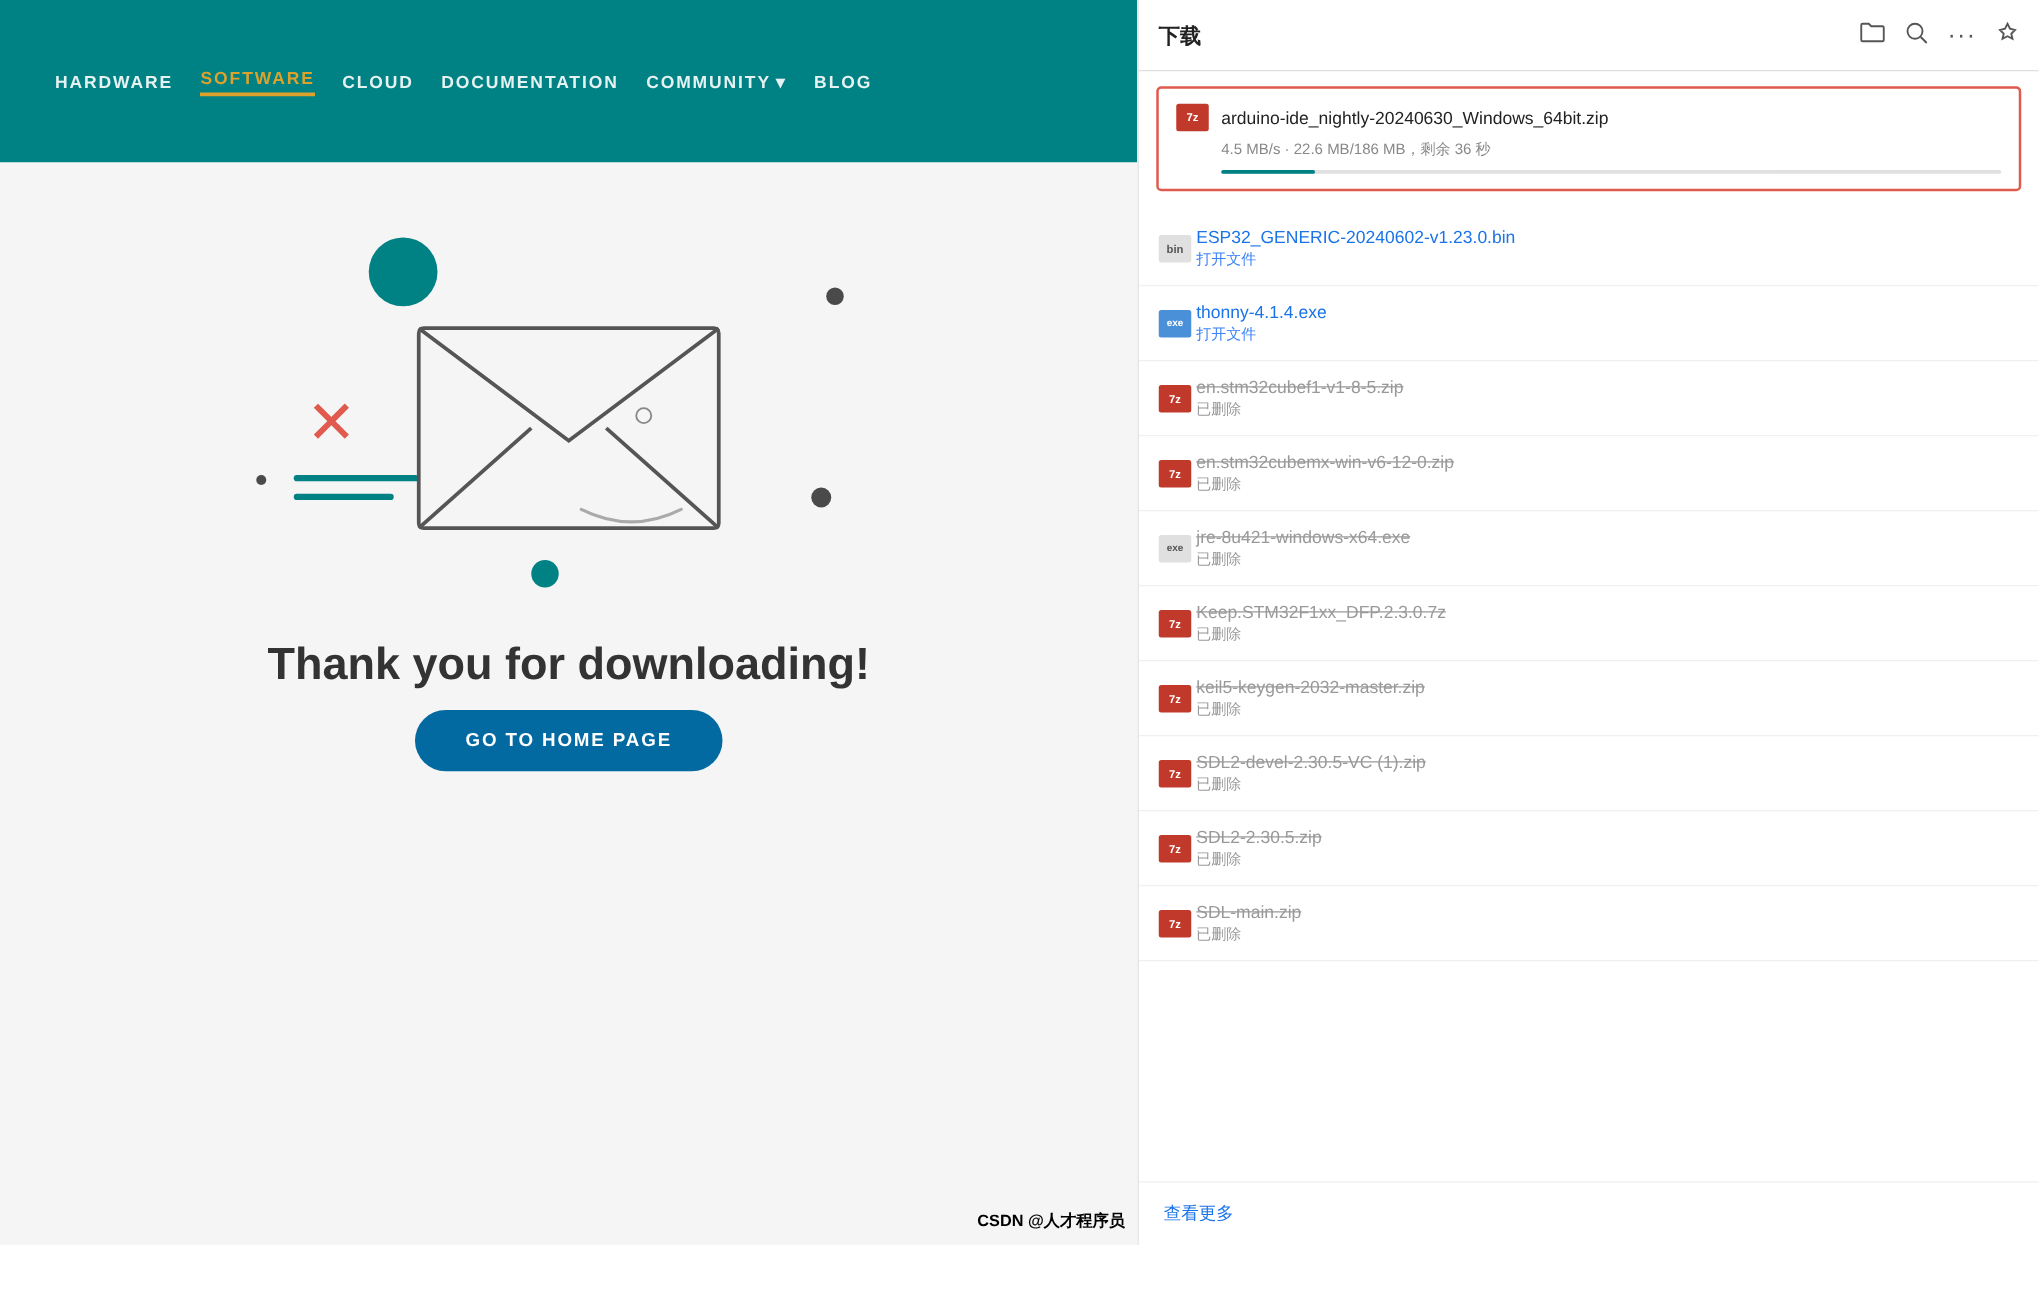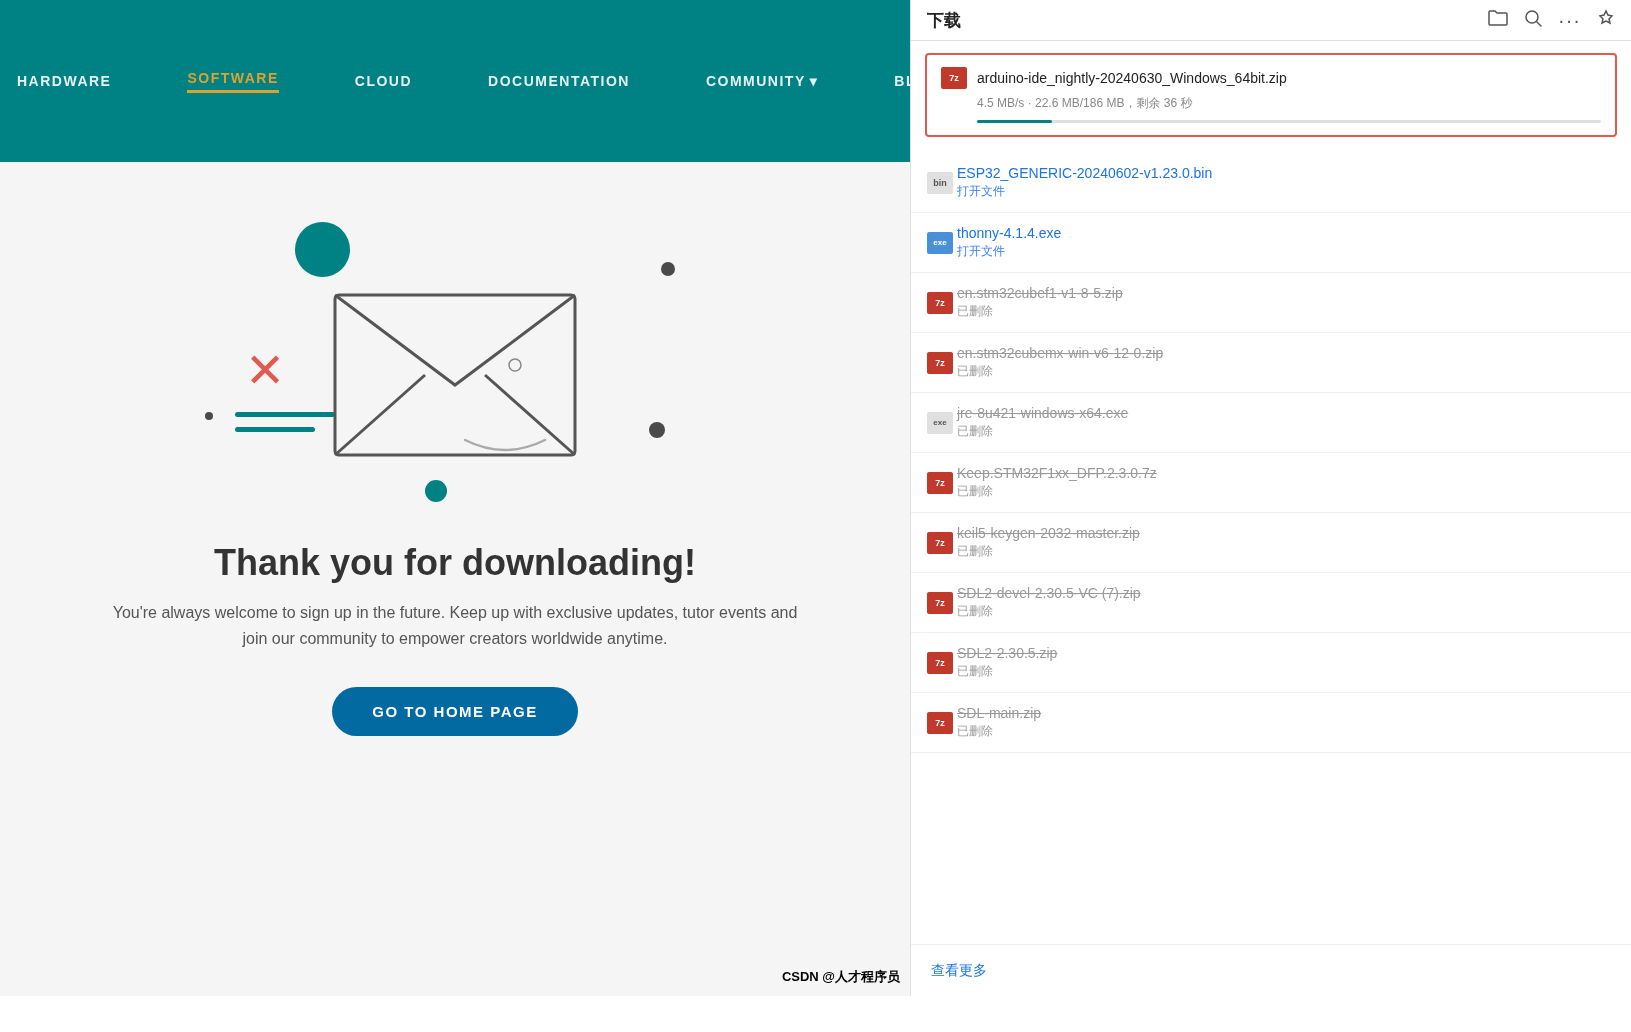--- a/index.html
+++ b/index.html
@@ -17,25 +17,25 @@
     .website-area {
       width: 910px;
       height: 100%;
       overflow: hidden;
       position: relative;
     }
 
     
     .arduino-nav {
       background: #008184;
-      height: 162px;
-      display: flex;
-      align-items: center;
-      padding: 0 17px;
-      gap: 76px;
+      height: 130px;
+      display: flex;
+      align-items: center;
+      padding: 0 44px;
+      gap: 22px;
     }
 
     .arduino-nav .nav-item {
       color: #fff;
       font-weight: 700;
       font-size: 14px;
       letter-spacing: 1.5px;
       text-transform: uppercase;
       cursor: pointer;
       text-decoration: none;
@@ -207,21 +207,21 @@
       right: 0;
       top: 0;
     }
 
     .download-header {
       display: flex;
       align-items: center;
       justify-content: space-between;
       padding: 10px 16px;
       border-bottom: 1px solid #e0e0e0;
-      height: 41px;
+      height: 57px;
     }
 
     .download-title {
       font-size: 17px;
       font-weight: 600;
       color: #222;
     }
 
     .header-icons {
       display: flex;
@@ -434,21 +434,20 @@
             <line x1="280" y1="210" x2="190" y2="130" stroke="#555" stroke-width="3"></line>
 
             <circle cx="220" cy="120" r="6" stroke="#888" stroke-width="1.5" fill="none"></circle>
 
             <path d="M 170 195 Q 210 215 250 195" stroke="#aaa" stroke-width="2.5" fill="none" stroke-linecap="round"></path>
           </svg>
         </div>
       </div>
 
       <h1 class="thank-you-title">Thank you for downloading!</h1>
-      <p class="subtitle-text">You're always welcome to sign up in the future. Keep up with exclusive updates, tutor events and join our community to empower creators worldwide anytime.</p>
 
       <button class="go-home-btn">GO TO HOME PAGE</button>
     </div>
 
     <div class="csdn-watermark">CSDN @人才程序员</div>
   </div>
 
   <div class="download-panel">
 
     <div class="download-header">
@@ -539,21 +538,21 @@
         <div class="item-icon icon-7z">7z</div>
         <div class="item-info">
           <span class="item-filename deleted">keil5-keygen-2032-master.zip</span>
           <div class="item-status">已删除</div>
         </div>
       </div>
 
       <div class="download-item">
         <div class="item-icon icon-7z">7z</div>
         <div class="item-info">
-          <span class="item-filename deleted">SDL2-devel-2.30.5-VC (7).zip</span>
+          <span class="item-filename deleted">SDL2-devel-2.30.5-VC (1).zip</span>
           <div class="item-status">已删除</div>
         </div>
       </div>
 
       <div class="download-item">
         <div class="item-icon icon-7z">7z</div>
         <div class="item-info">
           <span class="item-filename deleted">SDL2-2.30.5.zip</span>
           <div class="item-status">已删除</div>
         </div>

